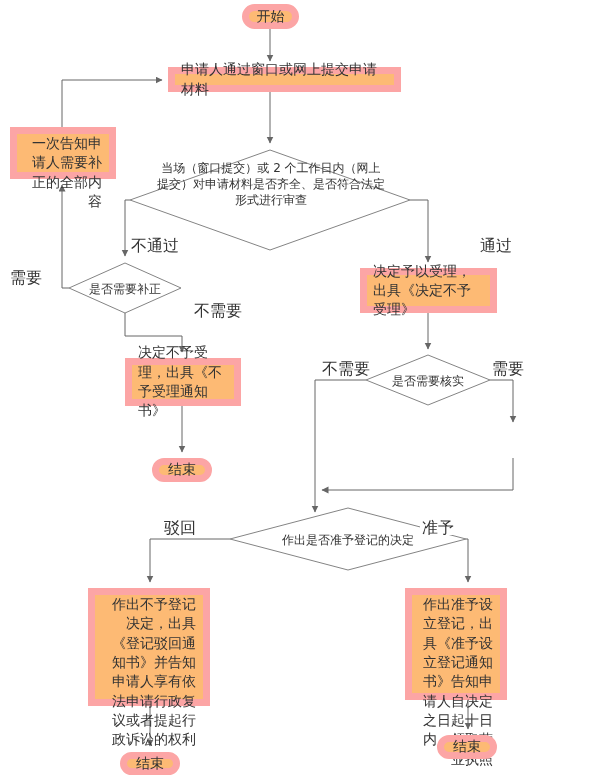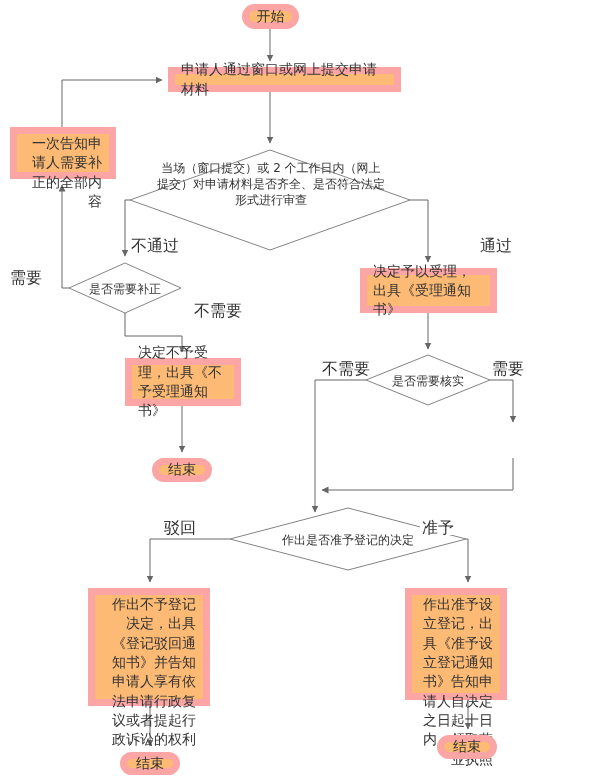--- a/index.html
+++ b/index.html
@@ -66,21 +66,21 @@
   <div class="node rect left" style="left:10px;top:127px;width:106px;height:52px;">一次告知申请人需要补正的全部内容</div>
 
   <div class="dtext" style="left:156px;top:160px;width:230px;">当场（窗口提交）或 2 个工作日内（网上提交）对申请材料是否齐全、是否符合法定形式进行审查</div>
 
   <div class="dtext" style="left:69px;top:281px;width:112px;">是否需要补正</div>
 
   <div class="node rect" style="left:125px;top:358px;width:116px;height:48px;">决定不予受理，出具《不予受理通知书》</div>
 
   <div class="node stadium" style="left:152px;top:458px;width:60px;height:24px;">结束</div>
 
-  <div class="node rect" style="left:360px;top:268px;width:137px;height:45px;">决定予以受理，出具《受理通知书》</div>
+  <div class="node rect" style="left:360px;top:268px;width:137px;height:45px;">决定予以受理，出具《决定不予受理》</div>
 
   <div class="dtext" style="left:368px;top:373px;width:120px;">是否需要核实</div>
 
 
   <div class="dtext" style="left:240px;top:532px;width:216px;">作出是否准予登记的决定</div>
 
   <div class="node rect left" style="left:88px;top:588px;width:122px;height:118px;">作出不予登记决定，出具《登记驳回通知书》并告知申请人享有依法申请行政复议或者提起行政诉讼的权利</div>
 
   <div class="node stadium" style="left:120px;top:752px;width:60px;height:23px;">结束</div>
 

